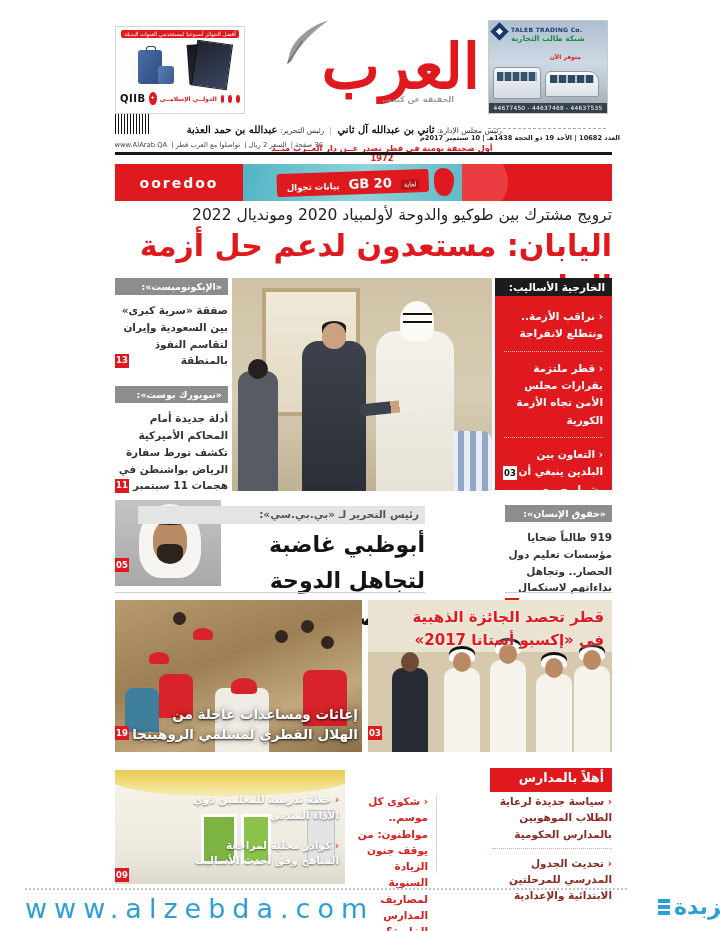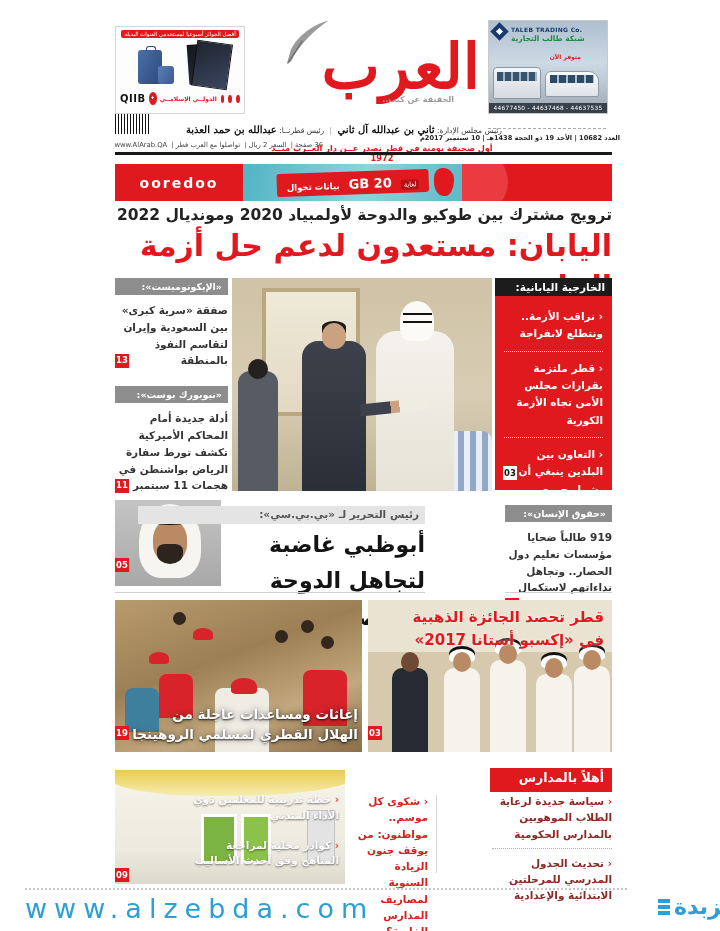--- a/index.html
+++ b/index.html
@@ -64,21 +64,21 @@
   .bn-ribbon .tab{font-size:6.5px;display:inline-block;margin-left:4px;background:#b31217;padding:1px 3px;border-radius:2px;}
   .bn-ribbon .gb{font-size:13px;font-weight:bold;}
   .bn-ribbon .txt{font-size:8.5px;font-weight:bold;margin-right:4px;}
   .bn-qatar{position:absolute;right:8px;top:4px;width:20px;height:28px;background:#e0191f;
             border-radius:40% 55% 45% 50%/35% 40% 55% 50%;}
   .bn-right{width:150px;position:relative;background:#e0191f;overflow:hidden;}
   .bn-circle{position:absolute;left:-18px;top:-14px;width:64px;height:64px;border-radius:50%;background:#ea3b40;}
   .bn-slogan{position:absolute;right:8px;top:4px;color:#fff;font-weight:bold;font-size:12.5px;line-height:1.2;direction:rtl;text-align:right;}
 
   
-  .lead-kicker{left:115px;top:206px;width:497px;font-size:15.5px;font-weight:bold;color:#222;direction:rtl;}
+  .lead-kicker{left:115px;top:206px;width:497px;font-size:15.5px;font-weight:normal;color:#222;direction:rtl;}
   .lead-headline{left:115px;top:226px;width:497px;font-size:30px;font-weight:bold;color:#e0191f;direction:rtl;line-height:1.35;}
 
   
   .src-header{background:#8d8d8d;color:#fff;font-size:9.5px;font-weight:bold;padding:3px 6px;direction:rtl;text-align:right;}
   .story-text{position:relative;margin-top:7px;font-size:10.5px;font-weight:bold;color:#333;line-height:1.6;
               direction:rtl;text-align:right;padding-bottom:1px;}
   .badge{position:absolute;width:14px;height:14px;background:#e0191f;color:#fff;font-size:8.5px;font-weight:bold;
          display:flex;align-items:center;justify-content:center;}
   .badge.light{background:#fff;color:#111;}
 
@@ -209,21 +209,21 @@
     </svg>
     <div class="logo-word">العرب</div>
     <div class="logo-latin">AL-ARAB</div>
     <div class="logo-sub">..الحقيقة عن كثب</div>
   </div>
 
   <div class="abs officials">
     <span>رئيس مجلس الإدارة:</span>
     <span class="name">ثاني بن عبدالله آل ثاني</span>
     <span class="sep">|</span>
-    <span>رئيس قطرنــا:</span>
+    <span>رئيس التحرير:</span>
     <span class="name">عبدالله بن حمد العذبة</span>
   </div>
 
   <div class="abs tagline">أول صحيفة يومية في قطر تصدر عــن دار العــرب منــذ 1972</div>
 
   <div class="abs taleb-ad">
     <div class="taleb-diamond"></div>
     <div class="taleb-co">TALEB TRADING Co.</div>
     <div class="taleb-ar">شبكة طالب التجارية</div>
     <div class="taleb-note">متوفر الآن</div>
@@ -278,21 +278,21 @@
     <div class="lp-hair-l"></div>
     <div class="lp-head-l"></div>
     <div class="lp-fig-r"></div>
     <div class="lp-face-r"></div>
     <div class="lp-ghutra"></div>
     <div class="lp-agal"></div>
     <div class="lp-arm"></div>
   </div>
 
   <div class="abs japan-sidebar">
-    <div class="sb-header">الخارجية اليابانية:</div>
+    <div class="sb-header">الخارجية الأساليب:</div>
     <div class="sb-body">
       <div class="sb-item arr">نراقب الأزمة.. ونتطلع لانفراجة</div>
       <div class="sb-item arr">قطر ملتزمة بقرارات مجلس الأمن تجاه الأزمة الكورية</div>
       <div class="sb-item arr">التعاون بين البلدين ينبغي أن يشمل جميع الجوانب الاقتصادية والسياسية والثقافية</div>
       <span class="badge light" style="left:8px;bottom:10px;">03</span>
     </div>
   </div>
 
   <div class="abs portrait">
     <div class="pt-ghutra"></div>

